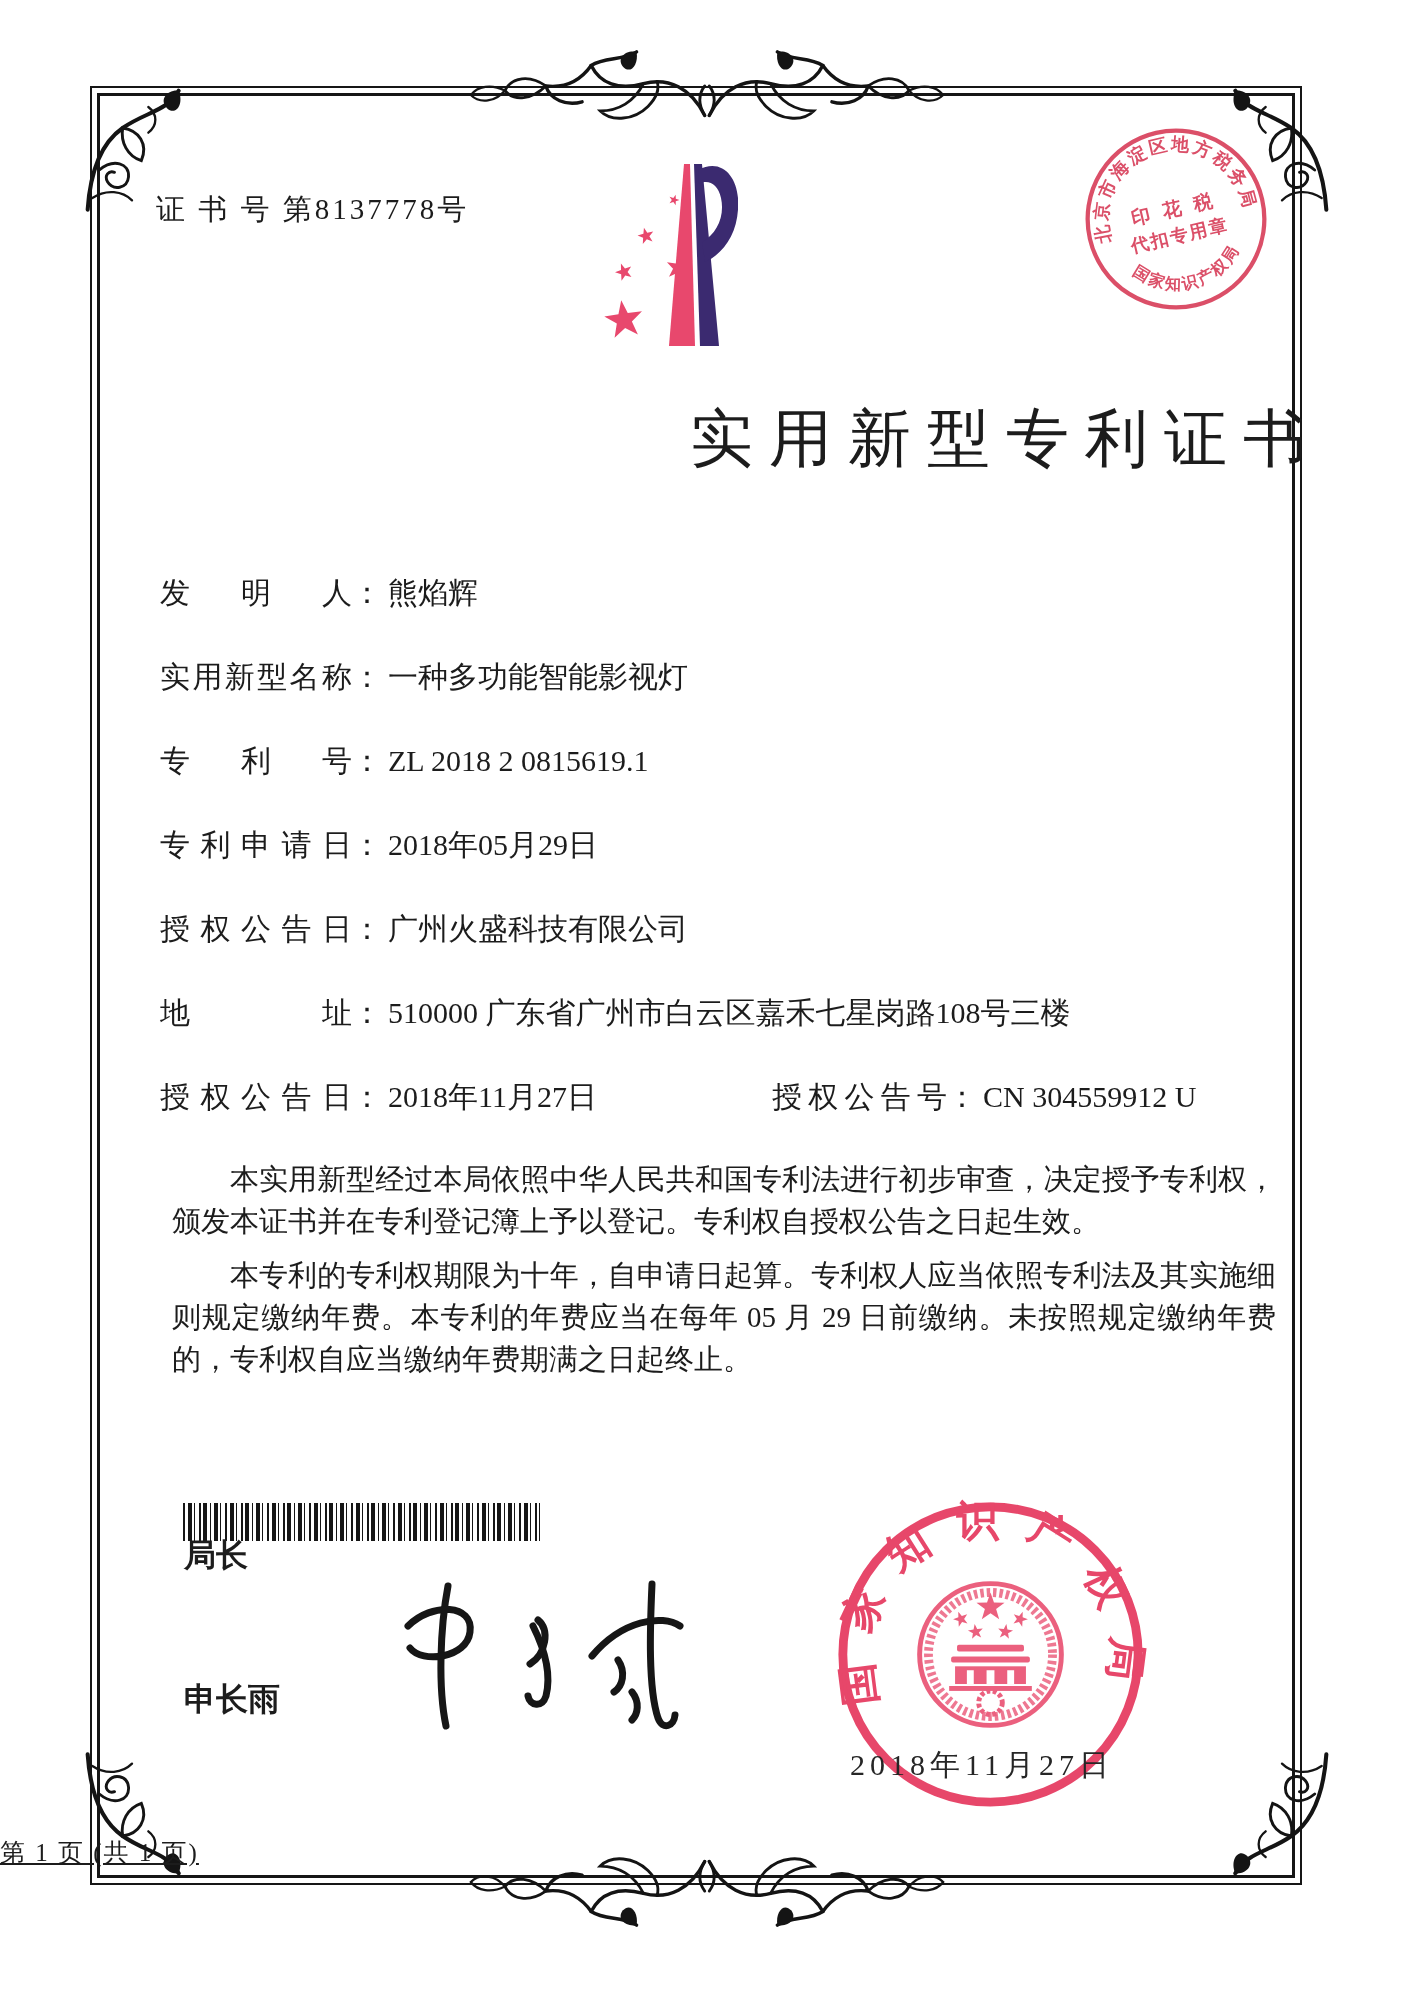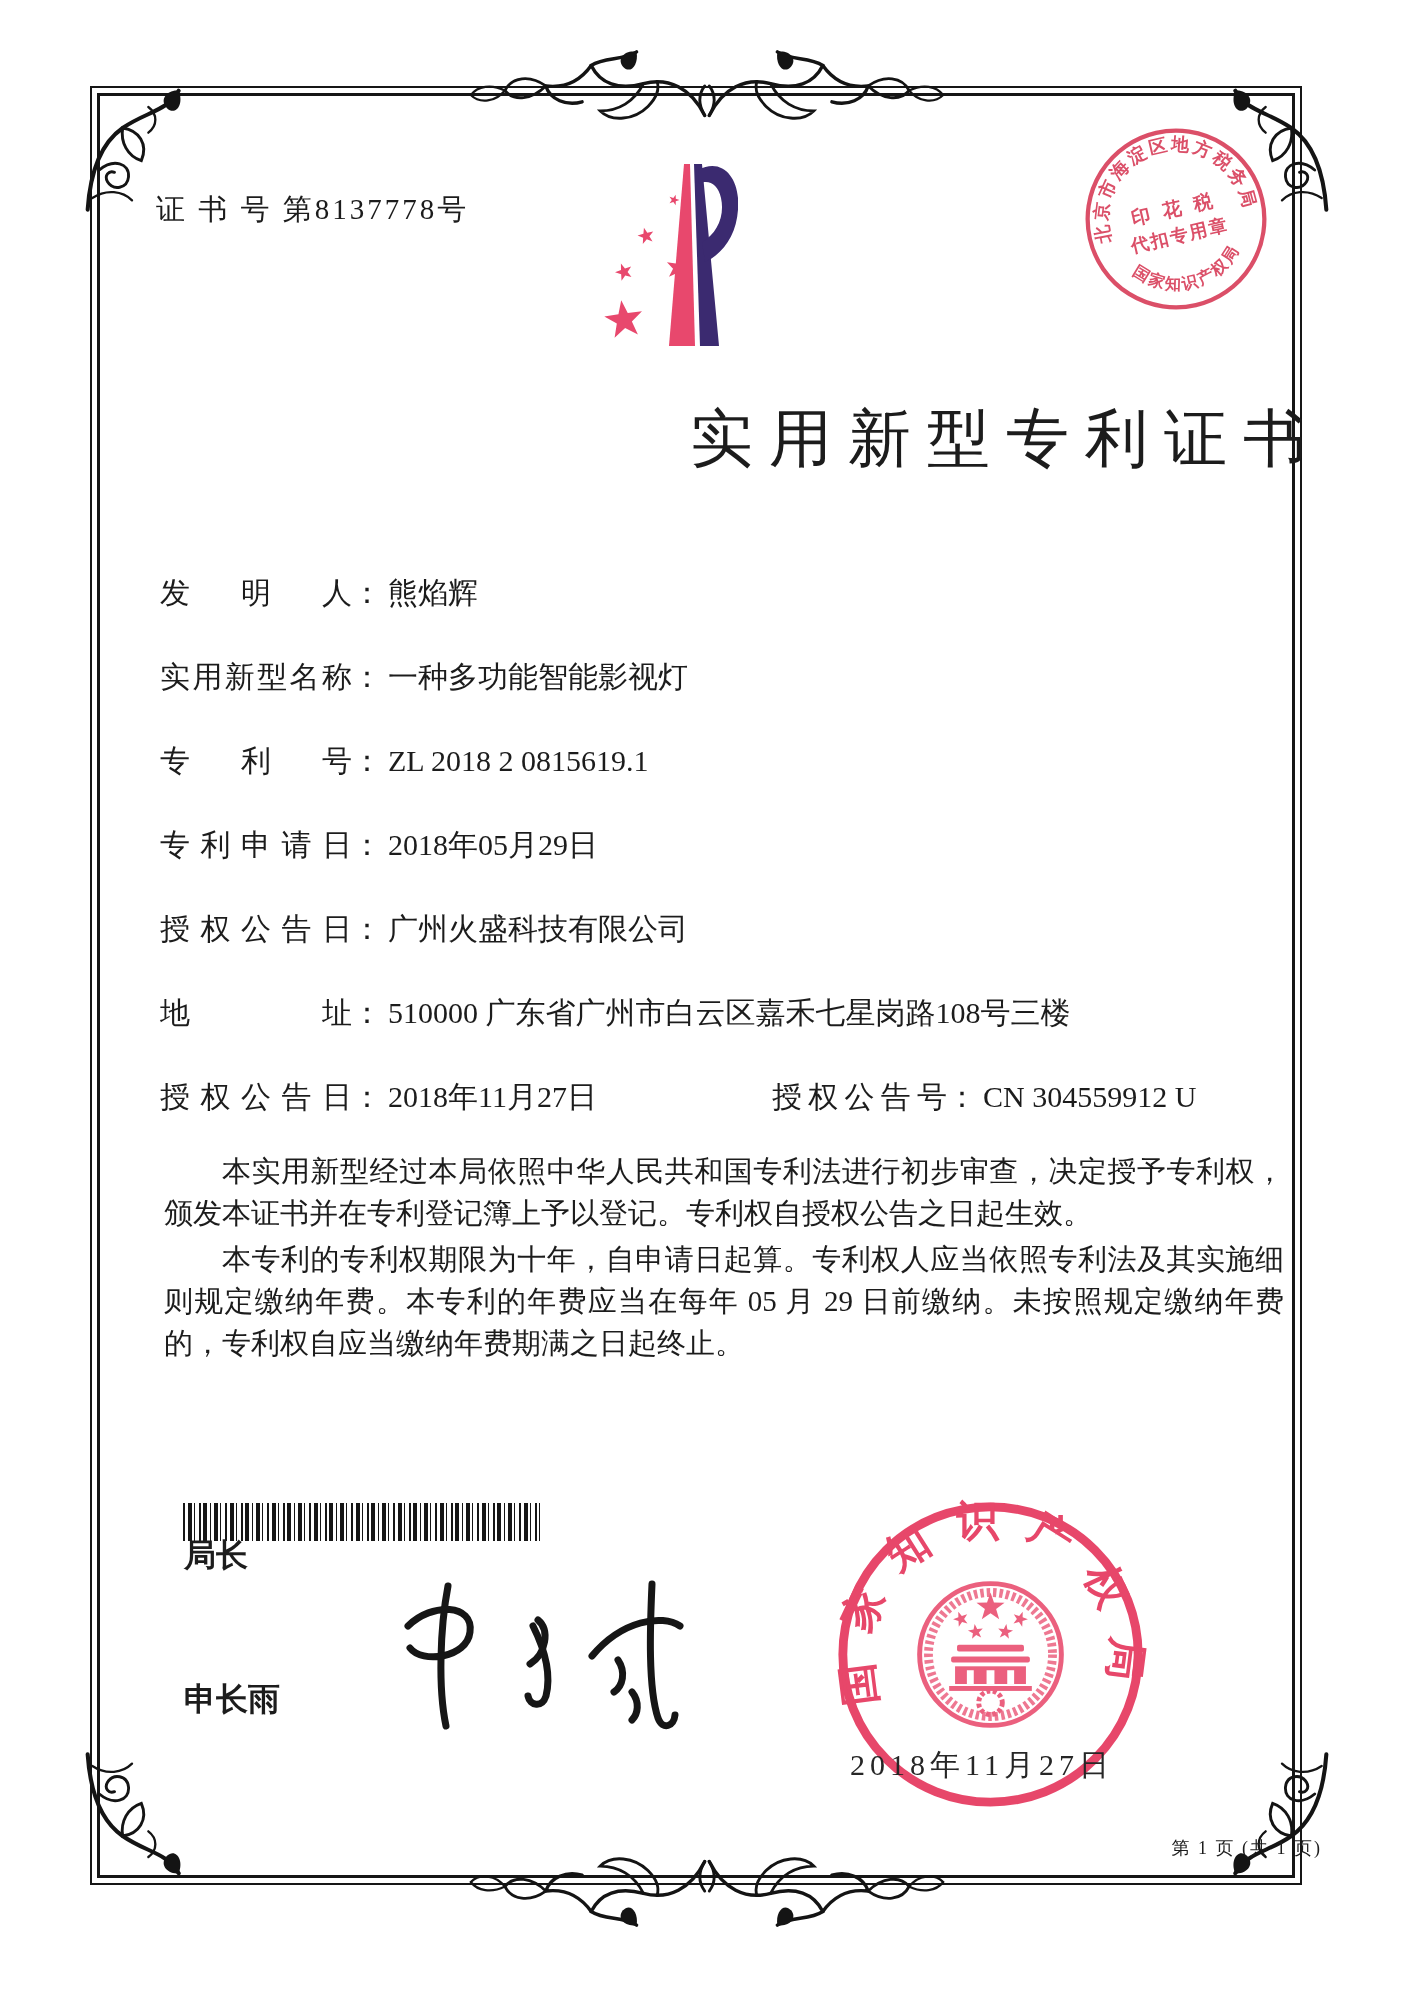--- a/index.html
+++ b/index.html
@@ -17,38 +17,38 @@
   .cert-no{position:absolute;left:156px;top:190px;font-size:29px;letter-spacing:3px;}
   .title{position:absolute;left:0;right:92px;top:396px;text-align:right;
          font-size:63px;font-weight:normal;letter-spacing:16px;}
   .fields{position:absolute;left:160px;top:577px;right:118px;font-size:30px;}
   .frow{position:relative;height:31px;line-height:31px;margin-bottom:53px;white-space:nowrap;}
   .flabel{display:inline-block;width:192px;text-align:justify;text-align-last:justify;vertical-align:top;}
   .fcolon{display:inline-block;margin-right:6px;}
   .grant-right{position:absolute;left:612px;top:0;white-space:nowrap;}
   .grant-right .flabel{width:175px;}
   .paras{position:absolute;left:160px;right:126px;top:1146px;font-size:29px;line-height:42px;text-align:justify;}
-  .paras p{margin:4px;text-indent:2em;}
+  .paras p{margin:12px;text-indent:2em;}
   .barcode{position:absolute;left:183px;top:1503px;width:357px;height:38px;
     background-image:repeating-linear-gradient(90deg,
       #161616 0 2px,transparent 2px 5px,#161616 5px 9px,transparent 9px 11px,
       #161616 11px 12px,transparent 12px 16px,#161616 16px 18px,transparent 18px 20px,
       #161616 20px 24px,transparent 24px 27px,#161616 27px 28px,transparent 28px 31px,
       #161616 31px 35px,transparent 35px 37px,#161616 37px 38px,transparent 38px 42px);}
   .signer-title{position:absolute;left:184px;top:1534px;font-size:32px;font-weight:600;
       font-family:"Liberation Sans","DejaVu Sans",sans-serif;}
   .signer-name{position:absolute;left:184px;top:1678px;font-size:32px;font-weight:600;
       font-family:Liberation Sans, sans-serif;}
   .signature{position:absolute;left:370px;top:1568px;}
   .tax-stamp{position:absolute;left:1081px;top:124px;width:190px;height:190px;
       transform:rotate(-13deg);opacity:.92;}
   .office-seal{position:absolute;left:833px;top:1497px;width:315px;height:315px;opacity:.95;}
   .seal-date{position:absolute;left:850px;top:1745px;width:300px;font-size:30px;
       letter-spacing:5px;color:#262626;white-space:nowrap;}
-  .footer{position:absolute;left:0;right:92px;top:1836px;text-align:right;font-size:18px;letter-spacing:2px;}
+  .footer{position:absolute;left:0;right:92px;top:1836px;text-align:left;font-size:25px;letter-spacing:2px;text-decoration:underline;}
 </style>
 </head>
 <body>
 
 <div class="page">
 
   <svg width="0" height="0" style="position:absolute" aria-hidden="true">
     <defs>
       <path id="star" d="M0,-10 L2.35,-3.24 L9.51,-3.09 L3.8,1.24 L5.88,8.09 L0,4 L-5.88,8.09 L-3.8,1.24 L-9.51,-3.09 L-2.35,-3.24 Z"></path>
       <g id="corner-fl" stroke="#141414" fill="none" stroke-linecap="round">

